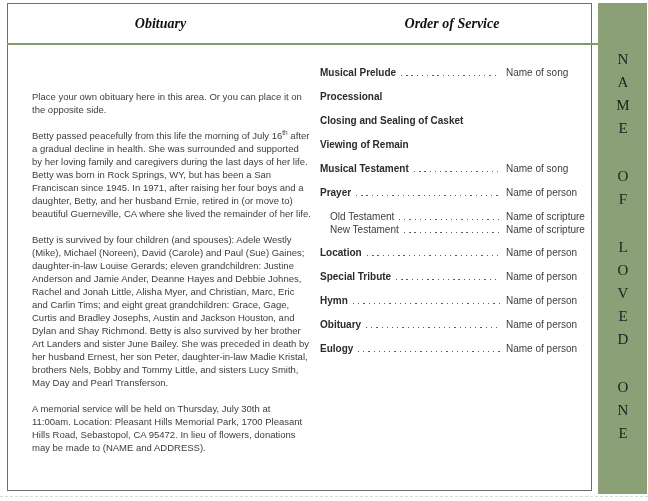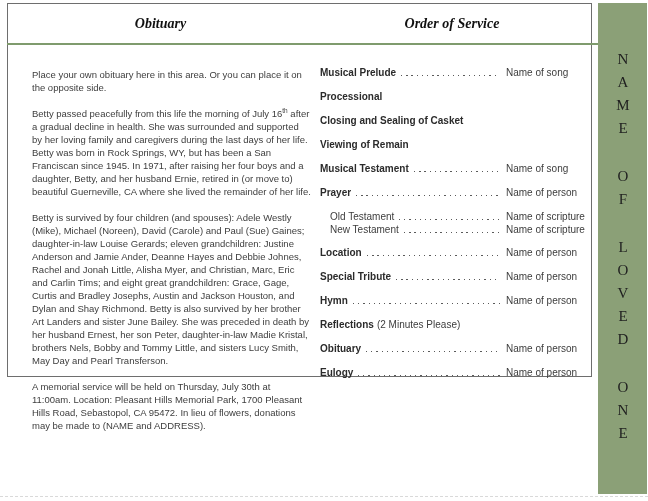--- a/index.html
+++ b/index.html
@@ -1,38 +1,38 @@
 <!DOCTYPE html>
 <html><head>
 <meta charset="utf-8">
 <style>
   * { margin:0; padding:0; box-sizing:border-box; }
   body { font-family:"Liberation Sans", sans-serif; background:#ffffff; }
   .page { position:relative; width:648px; height:501px; background:#ffffff; overflow:hidden; }
 
   .sheet {
-    position:absolute; left:7px; top:3px; width:585px; height:374px;
+    position:absolute; left:7px; top:3px; width:585px; height:488px;
     border:1px solid #6e6e6e; background:#ffffff;
   }
   .divider {
     position:absolute; left:7px; top:43px; width:591px; height:2px;
     background:#7f9b6d; z-index:2;
   }
   .header-row { display:flex; height:40px; align-items:center; }
   .header-cell {
     font-family:"Liberation Serif", serif; font-style:italic; font-weight:bold;
     font-size:14px; color:#111111; text-align:center;
   }
   .header-cell.left  { width:305px; }
   .header-cell.right { width:278px; }
 
   .content-row { display:flex; }
   .obit-col {
     width:305px; padding:24px 2px 0 24px;
-    font-size:9.5px; line-height:13px; color:#3d3d3d;
+    font-size:9.5px; line-height:13px; color:#3d3d3d;margin-top:22px;
   }
   .obit-col p { margin-bottom:13px; }
   .obit-col sup { font-size:6.5px; vertical-align:super; line-height:0; }
 
   .order-col { width:278px; padding:23px 3px 0 7px; color:#3d3d3d; }
   .os-row { display:flex; align-items:baseline; font-size:10px; line-height:11px; margin-bottom:13px; }
   .os-row.tight { margin-bottom:2px; }
   .os-row.gap-after { margin-bottom:12px; }
   .os-row.indent { padding-left:10px; }
   .os-label { font-weight:bold; color:#2b2b2b; white-space:nowrap; }
@@ -135,24 +135,20 @@
           <span class="os-leader"></span>
           <span class="os-value">Name of person</span>
         </div>
 
         <div class="os-row">
           <span class="os-label">Hymn</span>
           <span class="os-leader"></span>
           <span class="os-value">Name of person</span>
         </div>
 
-        <div class="os-row">
-          <span class="os-label">Reflections</span>
-          <span class="os-note">(2 Minutes Please)</span>
-        </div>
 
         <div class="os-row">
           <span class="os-label">Obituary</span>
           <span class="os-leader"></span>
           <span class="os-value">Name of person</span>
         </div>
 
         <div class="os-row">
           <span class="os-label">Eulogy</span>
           <span class="os-leader"></span>

